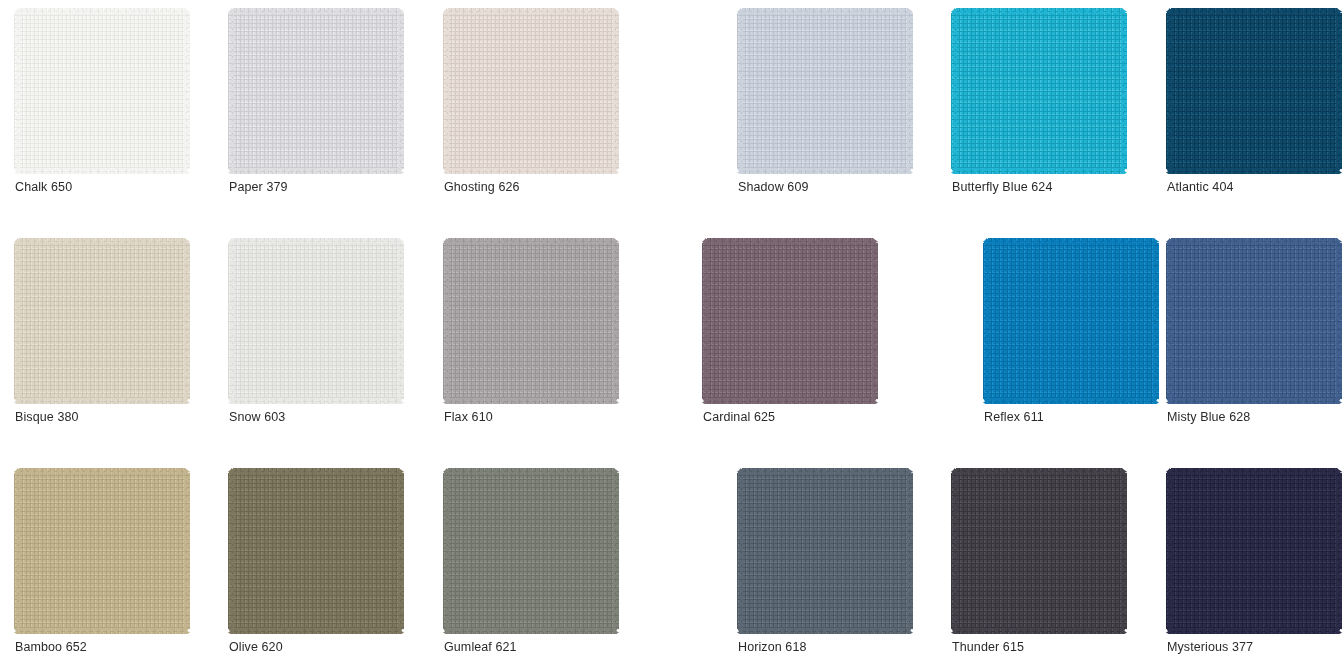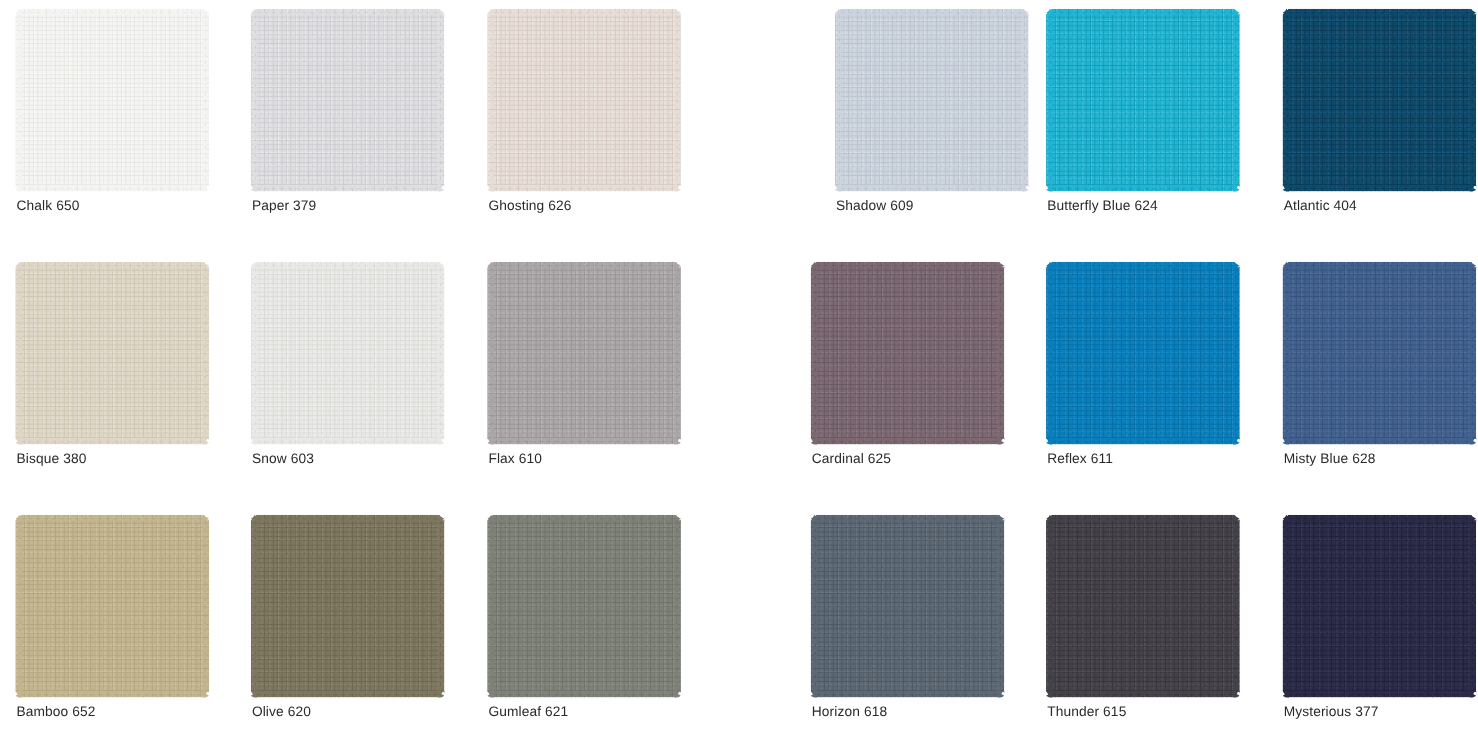--- a/index.html
+++ b/index.html
@@ -167,21 +167,21 @@
             </svg>
           </span>
           <span class="pink-edge right">
             <svg width="6" height="166" viewBox="0 0 6 166" style="display: block;">
               <path d="M0 0 L6 3.5 L0 7 L6 10.5 L0 14 L6 17.5 L0 21 L6 24.5 L0 28 L6 31.5 L0 35 L6 38.5 L0 42 L6 45.5 L0 49 L6 52.5 L0 56 L6 59.5 L0 63 L6 66.5 L0 70 L6 73.5 L0 77 L6 80.5 L0 84 L6 87.5 L0 91 L6 94.5 L0 98 L6 101.5 L0 105 L6 108.5 L0 112 L6 115.5 L0 119 L6 122.5 L0 126 L6 129.5 L0 133 L6 136.5 L0 140 L6 143.5 L0 147 L6 150.5 L0 154 L6 157.5 L0 161 L6 164.5 L0 168 Z" fill="#e6ddd7"></path>
             </svg>
           </span>
         </div>
         <div class="chip-label">Ghosting 626</div>
       </div>
-      <div class="swatch-cell" style="left: 759px; padding-left: 27px;">
+      <div class="swatch-cell" style="left: 737px; padding-left: 27px;">
         <div class="chip-wrap" style="width: 176px; height: 166px;">
           <div class="chip" style="background-image: repeating-linear-gradient(90deg, rgb(185, 194, 206) 0px, rgb(185, 194, 206) 1px, rgba(255, 255, 255, 0) 1px, rgba(255, 255, 255, 0) 4px), repeating-linear-gradient(0deg, rgb(185, 194, 206) 0px, rgb(185, 194, 206) 1px, rgba(255, 255, 255, 0) 1px, rgba(255, 255, 255, 0) 4px), repeating-linear-gradient(90deg, rgb(219, 225, 232) 0px, rgb(219, 225, 232) 2px, rgba(255, 255, 255, 0) 2px, rgba(255, 255, 255, 0) 8px), repeating-linear-gradient(0deg, rgb(219, 225, 232) 0px, rgb(219, 225, 232) 2px, rgba(255, 255, 255, 0) 2px, rgba(255, 255, 255, 0) 12px), linear-gradient(rgb(204, 211, 220), rgb(204, 211, 220)); background-color: rgb(204, 211, 220);"></div>
           <span class="pink-edge top">
             <svg width="176" height="6" viewBox="0 0 176 6" style="display: block;">
               <path d="M0 6 L3.5 0 L7 6 L10.5 0 L14 6 L17.5 0 L21 6 L24.5 0 L28 6 L31.5 0 L35 6 L38.5 0 L42 6 L45.5 0 L49 6 L52.5 0 L56 6 L59.5 0 L63 6 L66.5 0 L70 6 L73.5 0 L77 6 L80.5 0 L84 6 L87.5 0 L91 6 L94.5 0 L98 6 L101.5 0 L105 6 L108.5 0 L112 6 L115.5 0 L119 6 L122.5 0 L126 6 L129.5 0 L133 6 L136.5 0 L140 6 L143.5 0 L147 6 L150.5 0 L154 6 L157.5 0 L161 6 L164.5 0 L168 6 L171.5 0 L175 6 L178.5 0 L182 6 Z" fill="#ccd3dc"></path>
             </svg>
           </span>
           <span class="pink-edge bottom">
             <svg width="176" height="6" viewBox="0 0 176 6" style="display: block;">
               <path d="M0 0 L3.5 6 L7 0 L10.5 6 L14 0 L17.5 6 L21 0 L24.5 6 L28 0 L31.5 6 L35 0 L38.5 6 L42 0 L45.5 6 L49 0 L52.5 6 L56 0 L59.5 6 L63 0 L66.5 6 L70 0 L73.5 6 L77 0 L80.5 6 L84 0 L87.5 6 L91 0 L94.5 6 L98 0 L101.5 6 L105 0 L108.5 6 L112 0 L115.5 6 L119 0 L122.5 6 L126 0 L129.5 6 L133 0 L136.5 6 L140 0 L143.5 6 L147 0 L150.5 6 L154 0 L157.5 6 L161 0 L164.5 6 L168 0 L171.5 6 L175 0 L178.5 6 L182 0 Z" fill="#ccd3dc"></path>
@@ -325,21 +325,21 @@
             </svg>
           </span>
           <span class="pink-edge right">
             <svg width="6" height="166" viewBox="0 0 6 166" style="display: block;">
               <path d="M0 0 L6 3.5 L0 7 L6 10.5 L0 14 L6 17.5 L0 21 L6 24.5 L0 28 L6 31.5 L0 35 L6 38.5 L0 42 L6 45.5 L0 49 L6 52.5 L0 56 L6 59.5 L0 63 L6 66.5 L0 70 L6 73.5 L0 77 L6 80.5 L0 84 L6 87.5 L0 91 L6 94.5 L0 98 L6 101.5 L0 105 L6 108.5 L0 112 L6 115.5 L0 119 L6 122.5 L0 126 L6 129.5 L0 133 L6 136.5 L0 140 L6 143.5 L0 147 L6 150.5 L0 154 L6 157.5 L0 161 L6 164.5 L0 168 Z" fill="#aba6a8"></path>
             </svg>
           </span>
         </div>
         <div class="chip-label">Flax 610</div>
       </div>
-      <div class="swatch-cell" style="left: 737px; padding-left: 19px;">
+      <div class="swatch-cell" style="left: 702px; padding-left: 19px;">
         <div class="chip-wrap" style="width: 176px; height: 166px;">
           <div class="chip" style="background-image: repeating-linear-gradient(90deg, rgb(105, 88, 97) 0px, rgb(105, 88, 97) 1px, rgba(255, 255, 255, 0) 1px, rgba(255, 255, 255, 0) 4px), repeating-linear-gradient(0deg, rgb(105, 88, 97) 0px, rgb(105, 88, 97) 1px, rgba(255, 255, 255, 0) 1px, rgba(255, 255, 255, 0) 4px), repeating-linear-gradient(90deg, rgb(141, 122, 132) 0px, rgb(141, 122, 132) 2px, rgba(255, 255, 255, 0) 2px, rgba(255, 255, 255, 0) 8px), repeating-linear-gradient(0deg, rgb(141, 122, 132) 0px, rgb(141, 122, 132) 2px, rgba(255, 255, 255, 0) 2px, rgba(255, 255, 255, 0) 12px), linear-gradient(rgb(123, 104, 114), rgb(123, 104, 114)); background-color: rgb(123, 104, 114);"></div>
           <span class="pink-edge top">
             <svg width="176" height="6" viewBox="0 0 176 6" style="display: block;">
               <path d="M0 6 L3.5 0 L7 6 L10.5 0 L14 6 L17.5 0 L21 6 L24.5 0 L28 6 L31.5 0 L35 6 L38.5 0 L42 6 L45.5 0 L49 6 L52.5 0 L56 6 L59.5 0 L63 6 L66.5 0 L70 6 L73.5 0 L77 6 L80.5 0 L84 6 L87.5 0 L91 6 L94.5 0 L98 6 L101.5 0 L105 6 L108.5 0 L112 6 L115.5 0 L119 6 L122.5 0 L126 6 L129.5 0 L133 6 L136.5 0 L140 6 L143.5 0 L147 6 L150.5 0 L154 6 L157.5 0 L161 6 L164.5 0 L168 6 L171.5 0 L175 6 L178.5 0 L182 6 Z" fill="#7b6872"></path>
             </svg>
           </span>
           <span class="pink-edge bottom">
             <svg width="176" height="6" viewBox="0 0 176 6" style="display: block;">
               <path d="M0 0 L3.5 6 L7 0 L10.5 6 L14 0 L17.5 6 L21 0 L24.5 6 L28 0 L31.5 6 L35 0 L38.5 6 L42 0 L45.5 6 L49 0 L52.5 6 L56 0 L59.5 6 L63 0 L66.5 6 L70 0 L73.5 6 L77 0 L80.5 6 L84 0 L87.5 6 L91 0 L94.5 6 L98 0 L101.5 6 L105 0 L108.5 6 L112 0 L115.5 6 L119 0 L122.5 6 L126 0 L129.5 6 L133 0 L136.5 6 L140 0 L143.5 6 L147 0 L150.5 6 L154 0 L157.5 6 L161 0 L164.5 6 L168 0 L171.5 6 L175 0 L178.5 6 L182 0 Z" fill="#7b6872"></path>
@@ -351,21 +351,21 @@
             </svg>
           </span>
           <span class="pink-edge right">
             <svg width="6" height="166" viewBox="0 0 6 166" style="display: block;">
               <path d="M0 0 L6 3.5 L0 7 L6 10.5 L0 14 L6 17.5 L0 21 L6 24.5 L0 28 L6 31.5 L0 35 L6 38.5 L0 42 L6 45.5 L0 49 L6 52.5 L0 56 L6 59.5 L0 63 L6 66.5 L0 70 L6 73.5 L0 77 L6 80.5 L0 84 L6 87.5 L0 91 L6 94.5 L0 98 L6 101.5 L0 105 L6 108.5 L0 112 L6 115.5 L0 119 L6 122.5 L0 126 L6 129.5 L0 133 L6 136.5 L0 140 L6 143.5 L0 147 L6 150.5 L0 154 L6 157.5 L0 161 L6 164.5 L0 168 Z" fill="#7b6872"></path>
             </svg>
           </span>
         </div>
         <div class="chip-label">Cardinal 625</div>
       </div>
-      <div class="swatch-cell" style="left: 951px;">
+      <div class="swatch-cell" style="left: 983px;">
         <div class="chip-wrap" style="width: 176px; height: 166px;">
           <div class="chip" style="background-image: repeating-linear-gradient(90deg, rgb(5, 110, 165) 0px, rgb(5, 110, 165) 1px, rgba(255, 255, 255, 0) 1px, rgba(255, 255, 255, 0) 4px), repeating-linear-gradient(0deg, rgb(5, 110, 165) 0px, rgb(5, 110, 165) 1px, rgba(255, 255, 255, 0) 1px, rgba(255, 255, 255, 0) 4px), repeating-linear-gradient(90deg, rgb(26, 146, 207) 0px, rgb(26, 146, 207) 2px, rgba(255, 255, 255, 0) 2px, rgba(255, 255, 255, 0) 8px), repeating-linear-gradient(0deg, rgb(26, 146, 207) 0px, rgb(26, 146, 207) 2px, rgba(255, 255, 255, 0) 2px, rgba(255, 255, 255, 0) 12px), linear-gradient(rgb(11, 127, 188), rgb(11, 127, 188)); background-color: rgb(11, 127, 188);"></div>
           <span class="pink-edge top">
             <svg width="176" height="6" viewBox="0 0 176 6" style="display: block;">
               <path d="M0 6 L3.5 0 L7 6 L10.5 0 L14 6 L17.5 0 L21 6 L24.5 0 L28 6 L31.5 0 L35 6 L38.5 0 L42 6 L45.5 0 L49 6 L52.5 0 L56 6 L59.5 0 L63 6 L66.5 0 L70 6 L73.5 0 L77 6 L80.5 0 L84 6 L87.5 0 L91 6 L94.5 0 L98 6 L101.5 0 L105 6 L108.5 0 L112 6 L115.5 0 L119 6 L122.5 0 L126 6 L129.5 0 L133 6 L136.5 0 L140 6 L143.5 0 L147 6 L150.5 0 L154 6 L157.5 0 L161 6 L164.5 0 L168 6 L171.5 0 L175 6 L178.5 0 L182 6 Z" fill="#0b7fbc"></path>
             </svg>
           </span>
           <span class="pink-edge bottom">
             <svg width="176" height="6" viewBox="0 0 176 6" style="display: block;">
               <path d="M0 0 L3.5 6 L7 0 L10.5 6 L14 0 L17.5 6 L21 0 L24.5 6 L28 0 L31.5 6 L35 0 L38.5 6 L42 0 L45.5 6 L49 0 L52.5 6 L56 0 L59.5 6 L63 0 L66.5 6 L70 0 L73.5 6 L77 0 L80.5 6 L84 0 L87.5 6 L91 0 L94.5 6 L98 0 L101.5 6 L105 0 L108.5 6 L112 0 L115.5 6 L119 0 L122.5 6 L126 0 L129.5 6 L133 0 L136.5 6 L140 0 L143.5 6 L147 0 L150.5 6 L154 0 L157.5 6 L161 0 L164.5 6 L168 0 L171.5 6 L175 0 L178.5 6 L182 0 Z" fill="#0b7fbc"></path>

